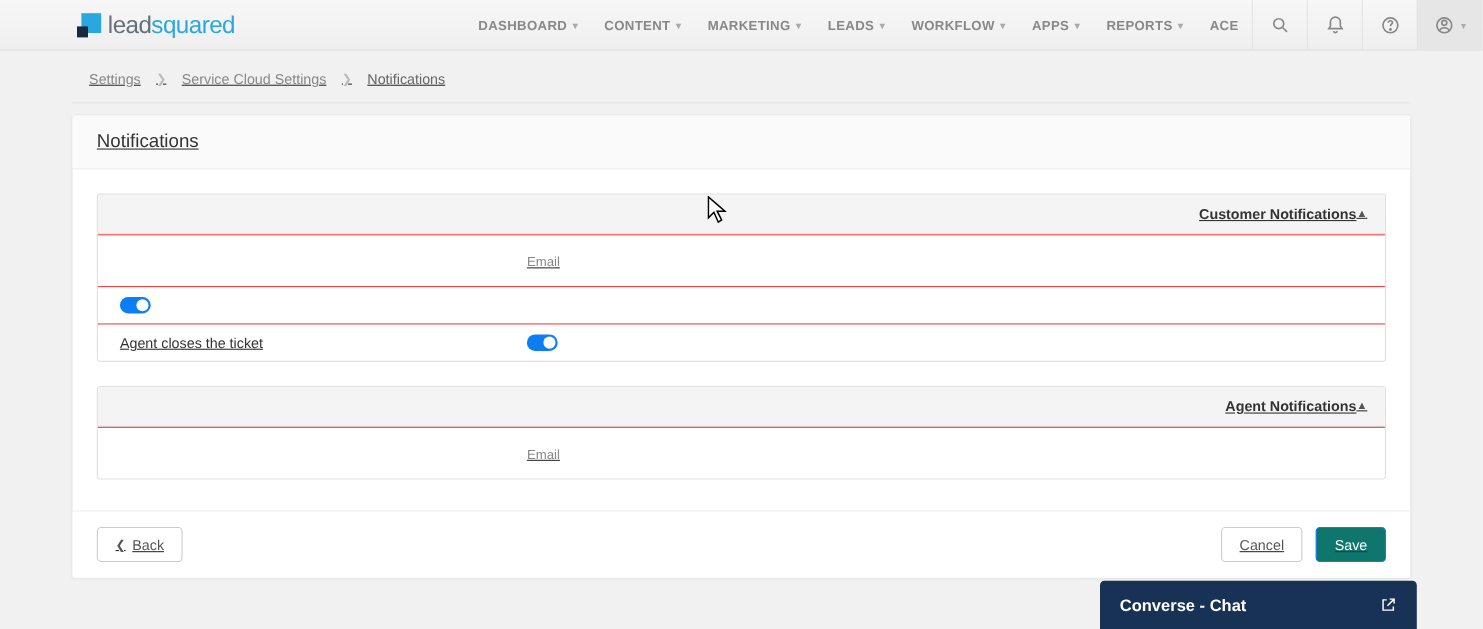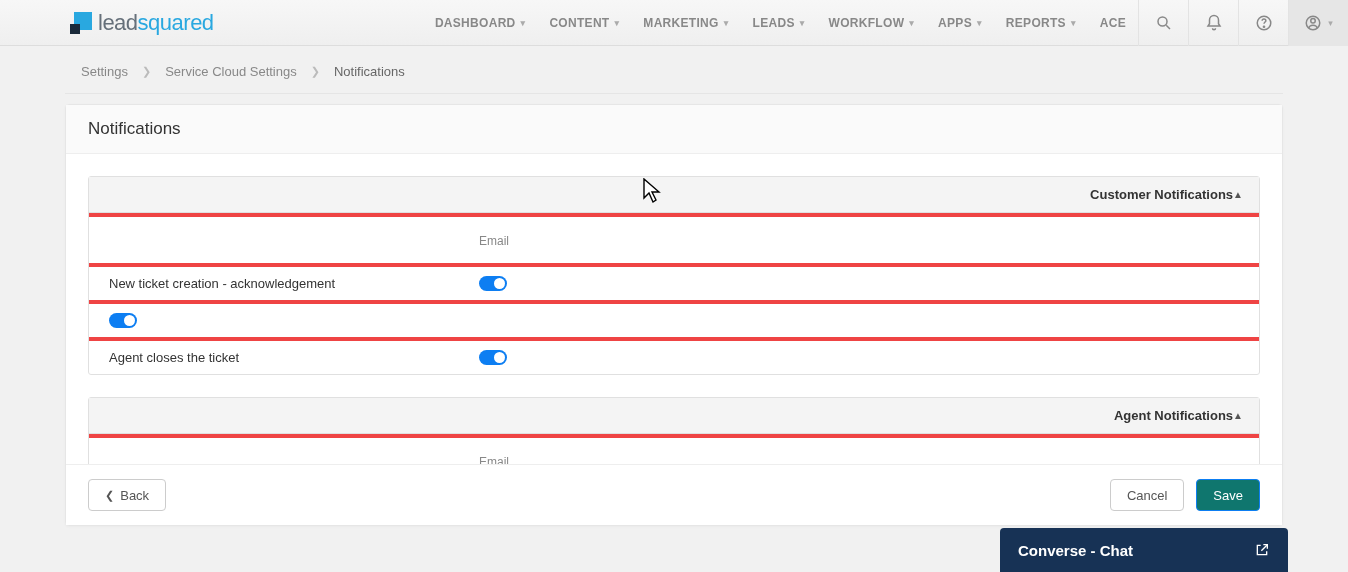--- a/index.html
+++ b/index.html
@@ -39,21 +39,21 @@
   .chev { font-size:9px; color:#aaa; }
   .nav-icons { display:flex; height:100%; }
   .nav-icon {
     width:50px; height:46px; display:flex; align-items:center; justify-content:center;
     border-left:1px solid #e3e3e3; cursor:pointer; color:#888;
   }
   .nav-icon.dark { background:#e6e6e6; width:60px; gap:6px; }
   .ic { width:18px; height:18px; display:block; }
 
   
-  .page-wrap { padding: 0 65px; }
+  .page-wrap { padding: 0 65px; text-decoration: underline; }
   .breadcrumb {
     display:flex; align-items:center; gap:14px;
     padding: 18px 16px 14px;
     font-size:13px; color:#888;
     border-bottom:1px solid #e5e5e5;
   }
   .breadcrumb .bc-link { cursor:pointer; }
   .breadcrumb .bc-sep { font-size:11px; color:#bbb; }
   .breadcrumb .bc-current { color:#666; }
 
@@ -95,21 +95,21 @@
     border-bottom:1px solid #e0e0e0;
   }
   .panel-head .caret { font-size:10px; color:#555; }
   .panel-sub {
     padding:8px 0 6px;
     font-size:12px; color:#888;
   }
   .row {
     display:flex; align-items:flex-start;
     padding:9px 20px;
-    border-top:4px solid #ef4444;
+    border-top:1px solid #ef4444;
   }
   .row:first-of-type { border-top:none; }
   .row-label { width:370px; font-size:13px; color:#333; }
   .col-head { width:370px; }
   .col-email-head { padding-left:0; }
 
   
   .toggle {
     width:28px; height:15px; border-radius:10px;
     background:#0d7ef2; position:relative; cursor:pointer;
@@ -243,24 +243,20 @@
     <div class="card-body">
 
       <div class="panel">
         <div class="panel-head">
           <span>Customer Notifications</span>
           <span class="caret">▲</span>
         </div>
         <div class="row">
           <div class="col-head"></div>
           <div class="panel-sub col-email-head">Email</div>
-        </div>
-        <div class="row">
-          <div class="row-label">New ticket creation - acknowledgement</div>
-          <div class="toggle"></div>
         </div>
         <div class="row">
           <div class="toggle"></div>
         </div>
         <div class="row">
           <div class="row-label">Agent closes the ticket</div>
           <div class="toggle"></div>
         </div>
       </div>
 

